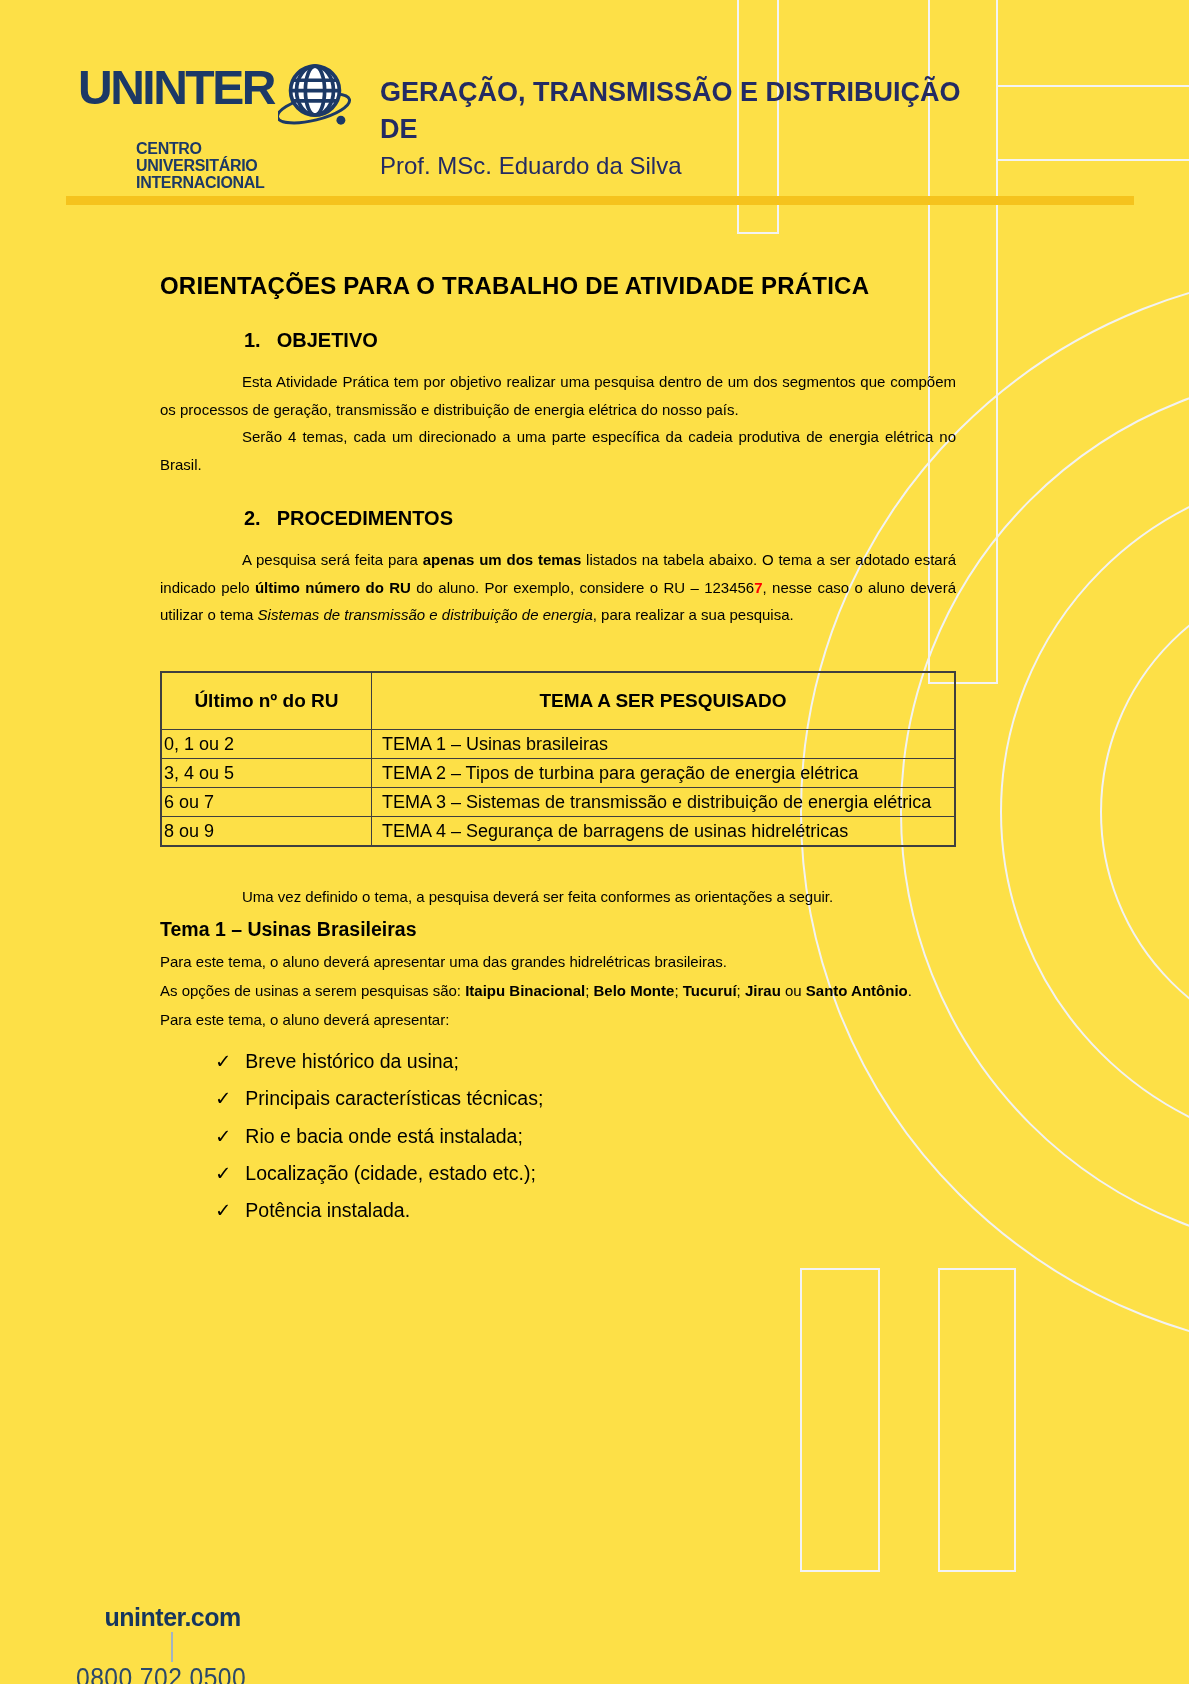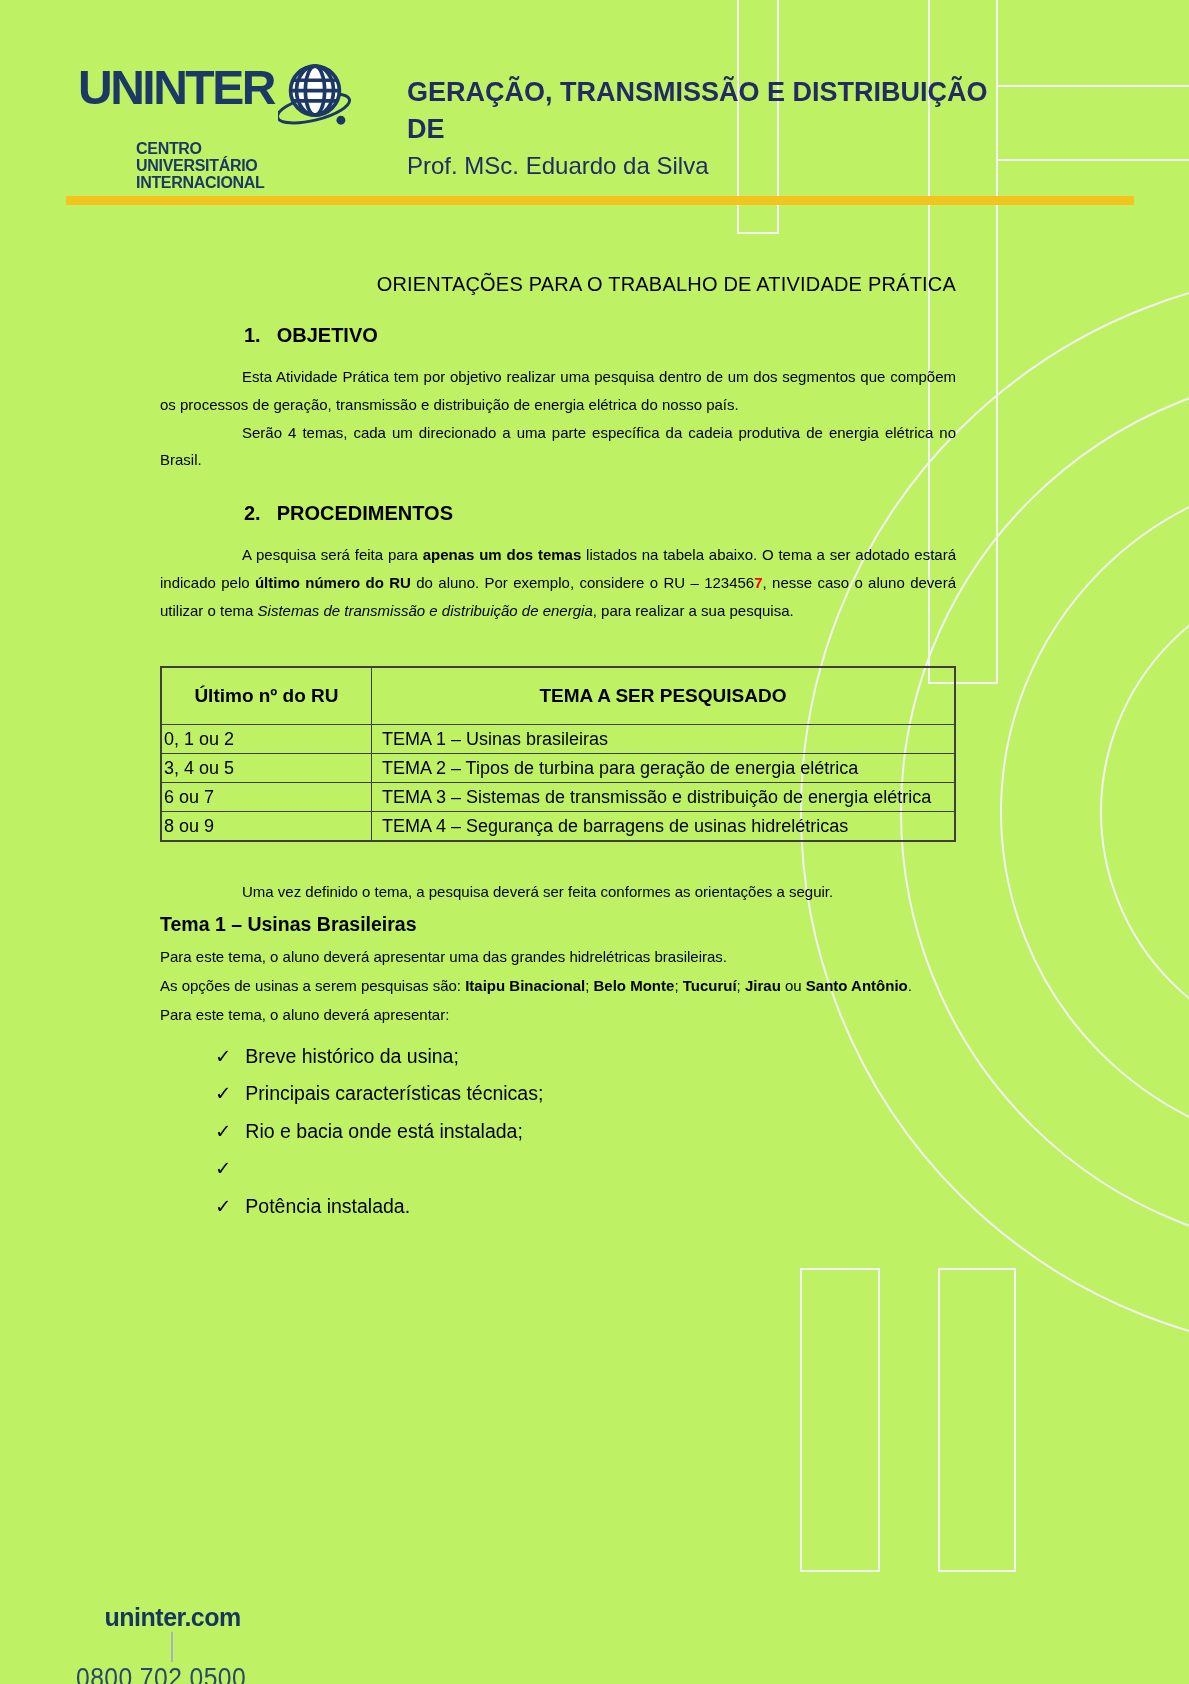--- a/index.html
+++ b/index.html
@@ -1,36 +1,36 @@
 <!DOCTYPE html>
 <html lang="pt-BR"><head>
 <meta charset="utf-8">
 <style>
   html,body{margin:0;padding:0;background:#ffffff;}
   .page{
-    position:relative;width:1189px;height:1684px;background:#bef264;overflow:hidden;
+    position:relative;width:1189px;height:1684px;background:#fde047;overflow:hidden;
     font-family:"Liberation Sans",sans-serif;color:#000;
   }
   
   .wm{position:absolute;border:2px solid #f3f3f3;pointer-events:none;}
   .wm-circle{position:absolute;border:2px solid #f2f2f2;border-radius:50%;pointer-events:none;}
   
   .logo{position:absolute;left:78px;top:64px;}
   .logo-row{display:flex;align-items:flex-start;}
   .logo-name{font-size:48px;font-weight:800;color:#1C3966;letter-spacing:-2.5px;line-height:1;}
   .globe{margin-left:4px;margin-top:-6px;}
   .logo-sub{margin-left:58px;margin-top:3px;color:#1C3966;font-weight:700;
     font-size:16px;line-height:1.06;letter-spacing:-0.3px;}
-  .course{position:absolute;left:407px;top:74px;color:#232B63;width:620px;}
+  .course{position:absolute;left:380px;top:74px;color:#232B63;width:620px;}
   .course-line{font-size:27px;font-weight:700;line-height:1.38;}
   .professor{font-size:24px;font-weight:400;margin-top:3px;}
   .accent-bar{position:absolute;left:66px;top:196px;width:1068px;height:9px;background:#F5C31D;}
   
   .doc{position:absolute;left:160px;top:272px;width:796px;}
-  .doc-title{font-size:20px;font-weight:400;text-align:right;margin:0 0 16px 0;letter-spacing:.2px;line-height:1.2;}
+  .doc-title{font-size:24px;font-weight:700;text-align:left;margin:0 0 16px 0;letter-spacing:.2px;line-height:1.2;}
   .doc p{margin:0;}
   .indent{text-indent:82px;}
   .intro{font-size:19.5px;line-height:1.45;text-align:justify;}
   .sec-heading{margin:26px 0 14px 84px;font-size:20px;font-weight:700;line-height:1.35;display:flex;}
   .sec-num{margin-right:16px;}
   .para{font-size:15px;line-height:1.85;text-align:justify;}
   .tight{line-height:1.92;}
   
   table.tema-table{border-collapse:collapse;width:100%;margin:42px 0 0 0;border:2px solid #3f3f3f;}
   .tema-table th,.tema-table td{border:1.5px solid #3f3f3f;}
@@ -153,20 +153,21 @@
         <li>
           <span class="check">✓</span>
           <span>Principais características técnicas;</span>
         </li>
         <li>
           <span class="check">✓</span>
           <span>Rio e bacia onde está instalada;</span>
         </li>
         <li>
           <span class="check">✓</span>
+          <span>Localização (cidade, estado etc.);</span>
         </li>
         <li>
           <span class="check">✓</span>
           <span>Potência instalada.</span>
         </li>
       </ul>
   </main>
 
   <footer class="footer">
     <span class="site">uninter.com</span>

